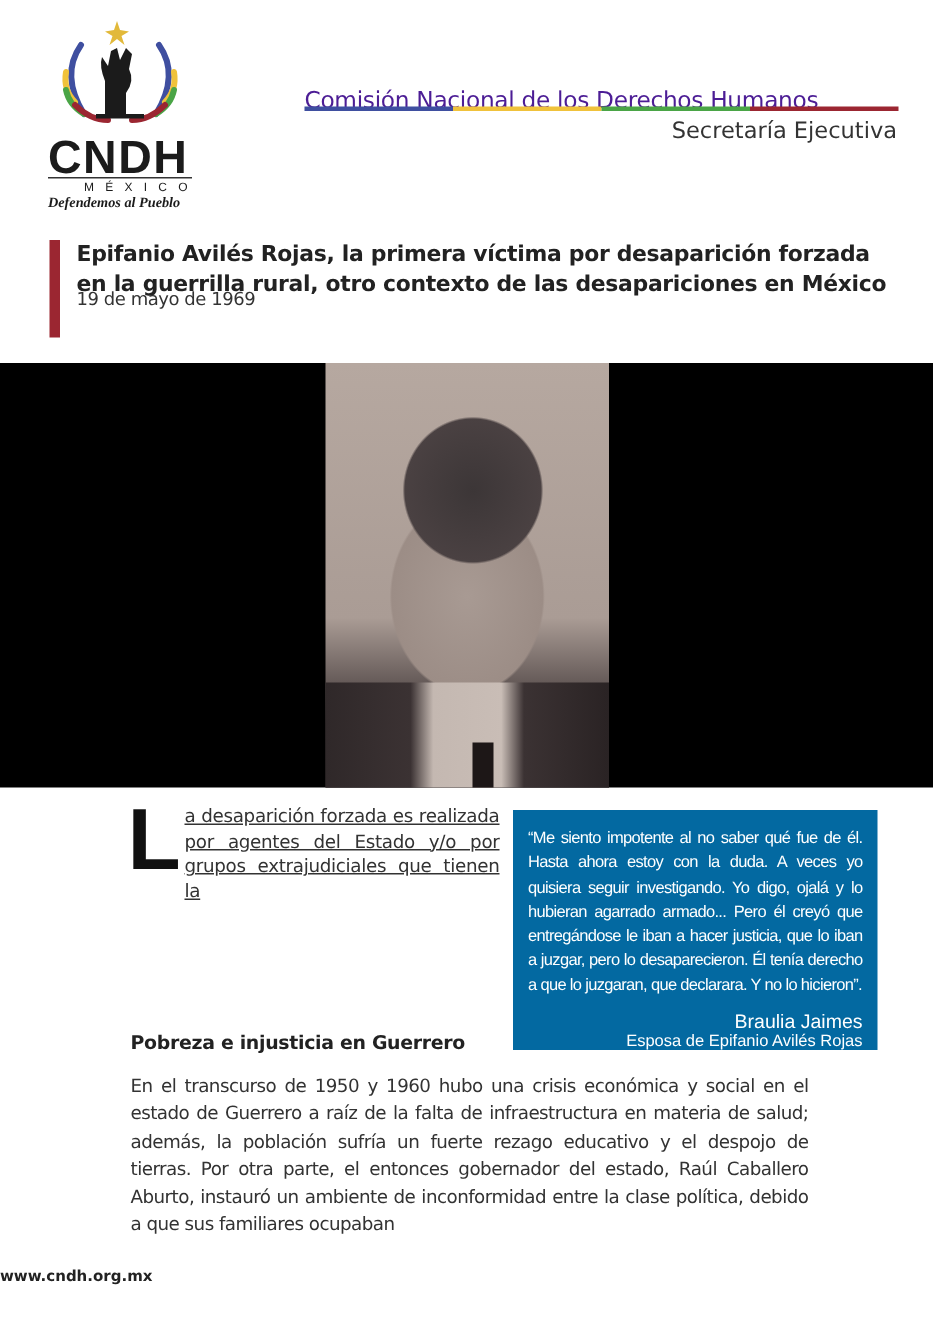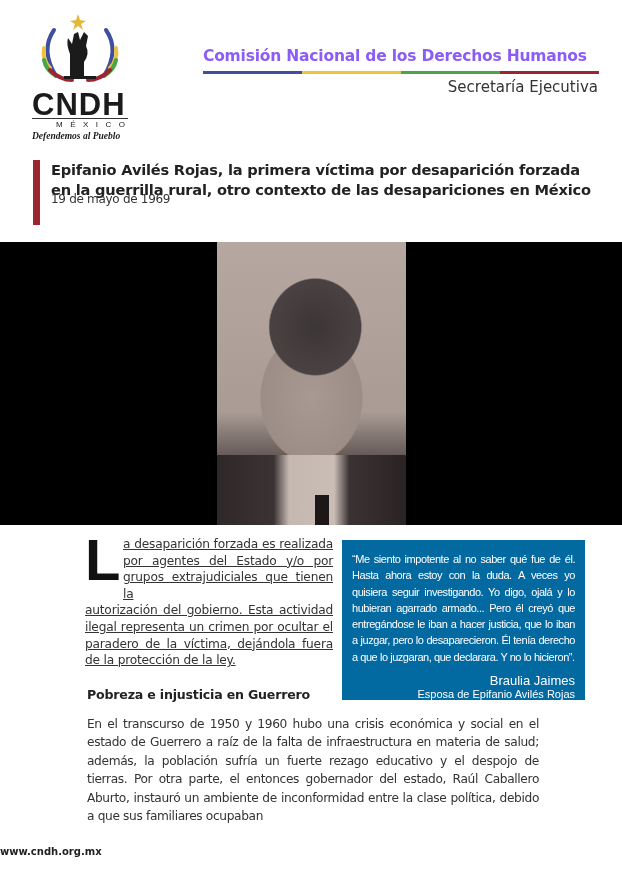--- a/index.html
+++ b/index.html
@@ -5,21 +5,21 @@
   * { margin:0; padding:0; box-sizing:border-box; }
   body { width:622px; height:883px; background:#fff; position:relative; overflow:hidden;
          font-family:"DejaVu Sans", sans-serif; color:#222; }
   .abs { position:absolute; }
   #logo { left:22px; top:10px; width:120px; height:130px; }
   .logo-cndh { position:absolute; left:10px; top:77px; font-family:"Liberation Sans", sans-serif;
      font-weight:bold; font-size:31px; color:#1b1b1b; letter-spacing:1px; }
   .logo-mexico { position:absolute; left:14px; top:110px; font-size:8px; letter-spacing:7.5px; color:#1b1b1b; font-family:"Liberation Sans", sans-serif;padding-left:20px;}
   .logo-rule { position:absolute; left:10px; top:108px; width:96px; height:1px; background:#333; }
   .logo-tag { position:absolute; left:10px; top:121px; font-family:"Liberation Serif", serif; font-style:italic; font-weight:bold; font-size:9.5px; color:#1b1b1b; }
-  #org-title { left:203px; top:47px; font-weight:bold; font-size:15.5px; color:#8b5cf6; white-space:nowrap; letter-spacing:-0.2px; }
+  #org-title { left:203px; top:58px; font-weight:normal; font-size:15.5px; color:#4c1d95; white-space:nowrap; letter-spacing:-0.2px; }
   #color-rule { left:203px; top:71px; width:396px; height:3px; display:flex; }
   #color-rule span { flex:1; height:3px; }
   #org-sub { right:24px; top:78px; font-size:15px; color:#333; white-space:nowrap; }
   #title-bar { left:33px; top:160px; width:7px; height:65px; background:#9b2631; }
   #article-title { left:51px; top:160px; width:550px; font-weight:bold; font-size:14.6px; line-height:20px; color:#222; letter-spacing:-0.2px; }
   #article-date { left:51px; top:192px; font-size:12px; color:#333; letter-spacing:-0.3px; }
   #photo-band { left:0; top:242px; width:622px; height:283px; background:#000; }
   #photo { left:217px; top:242px; width:189px; height:283px;
      background: radial-gradient(ellipse 40% 28% at 52% 30%, #3c3637 0%, #4a4142 60%, transparent 62%),
                  radial-gradient(ellipse 38% 32% at 50% 55%, #a89a93 0%, #9c8d86 70%, transparent 72%),
@@ -78,21 +78,20 @@
 
 <div id="photo-band" class="abs"></div>
 <div id="photo" class="abs" title="Black and white portrait of Epifanio Avilés Rojas">
   <div class="suit"></div>
   <div class="tie"></div>
 </div>
 
 <div id="dropcap" class="abs">L</div>
 <div id="intro" class="abs">
   <span class="indent">a desaparición forzada es realizada por agentes del Estado y/o por grupos extrajudiciales que tienen la</span>
-  <span>autorización del gobierno. Esta actividad ilegal representa un crimen por ocultar el paradero de la víctima, dejándola fuera de la protección de la ley.</span>
 </div>
 
 <div id="quote-box" class="abs">
   <div id="quote-text">“Me siento impotente al no saber qué fue de él. Hasta ahora estoy con la duda. A veces yo quisiera seguir investigando. Yo digo, ojalá y lo hubieran agarrado armado... Pero él creyó que entregándose le iban a hacer justicia, que lo iban a juzgar, pero lo desaparecieron. Él tenía derecho a que lo juzgaran, que declarara. Y no lo hicieron”.</div>
   <div id="quote-name">Braulia Jaimes</div>
   <div id="quote-role">Esposa de Epifanio Avilés Rojas</div>
 </div>
 
 <div id="section-heading" class="abs">Pobreza e injusticia en Guerrero</div>
 <div id="body-para" class="abs">En el transcurso de 1950 y 1960 hubo una crisis económica y social en el estado de Guerrero a raíz de la falta de infraestructura en materia de salud; además, la población sufría un fuerte rezago educativo y el despojo de tierras. Por otra parte, el entonces gobernador del estado, Raúl Caballero Aburto, instauró un ambiente de inconformidad entre la clase política, debido a que sus familiares ocupaban</div>

